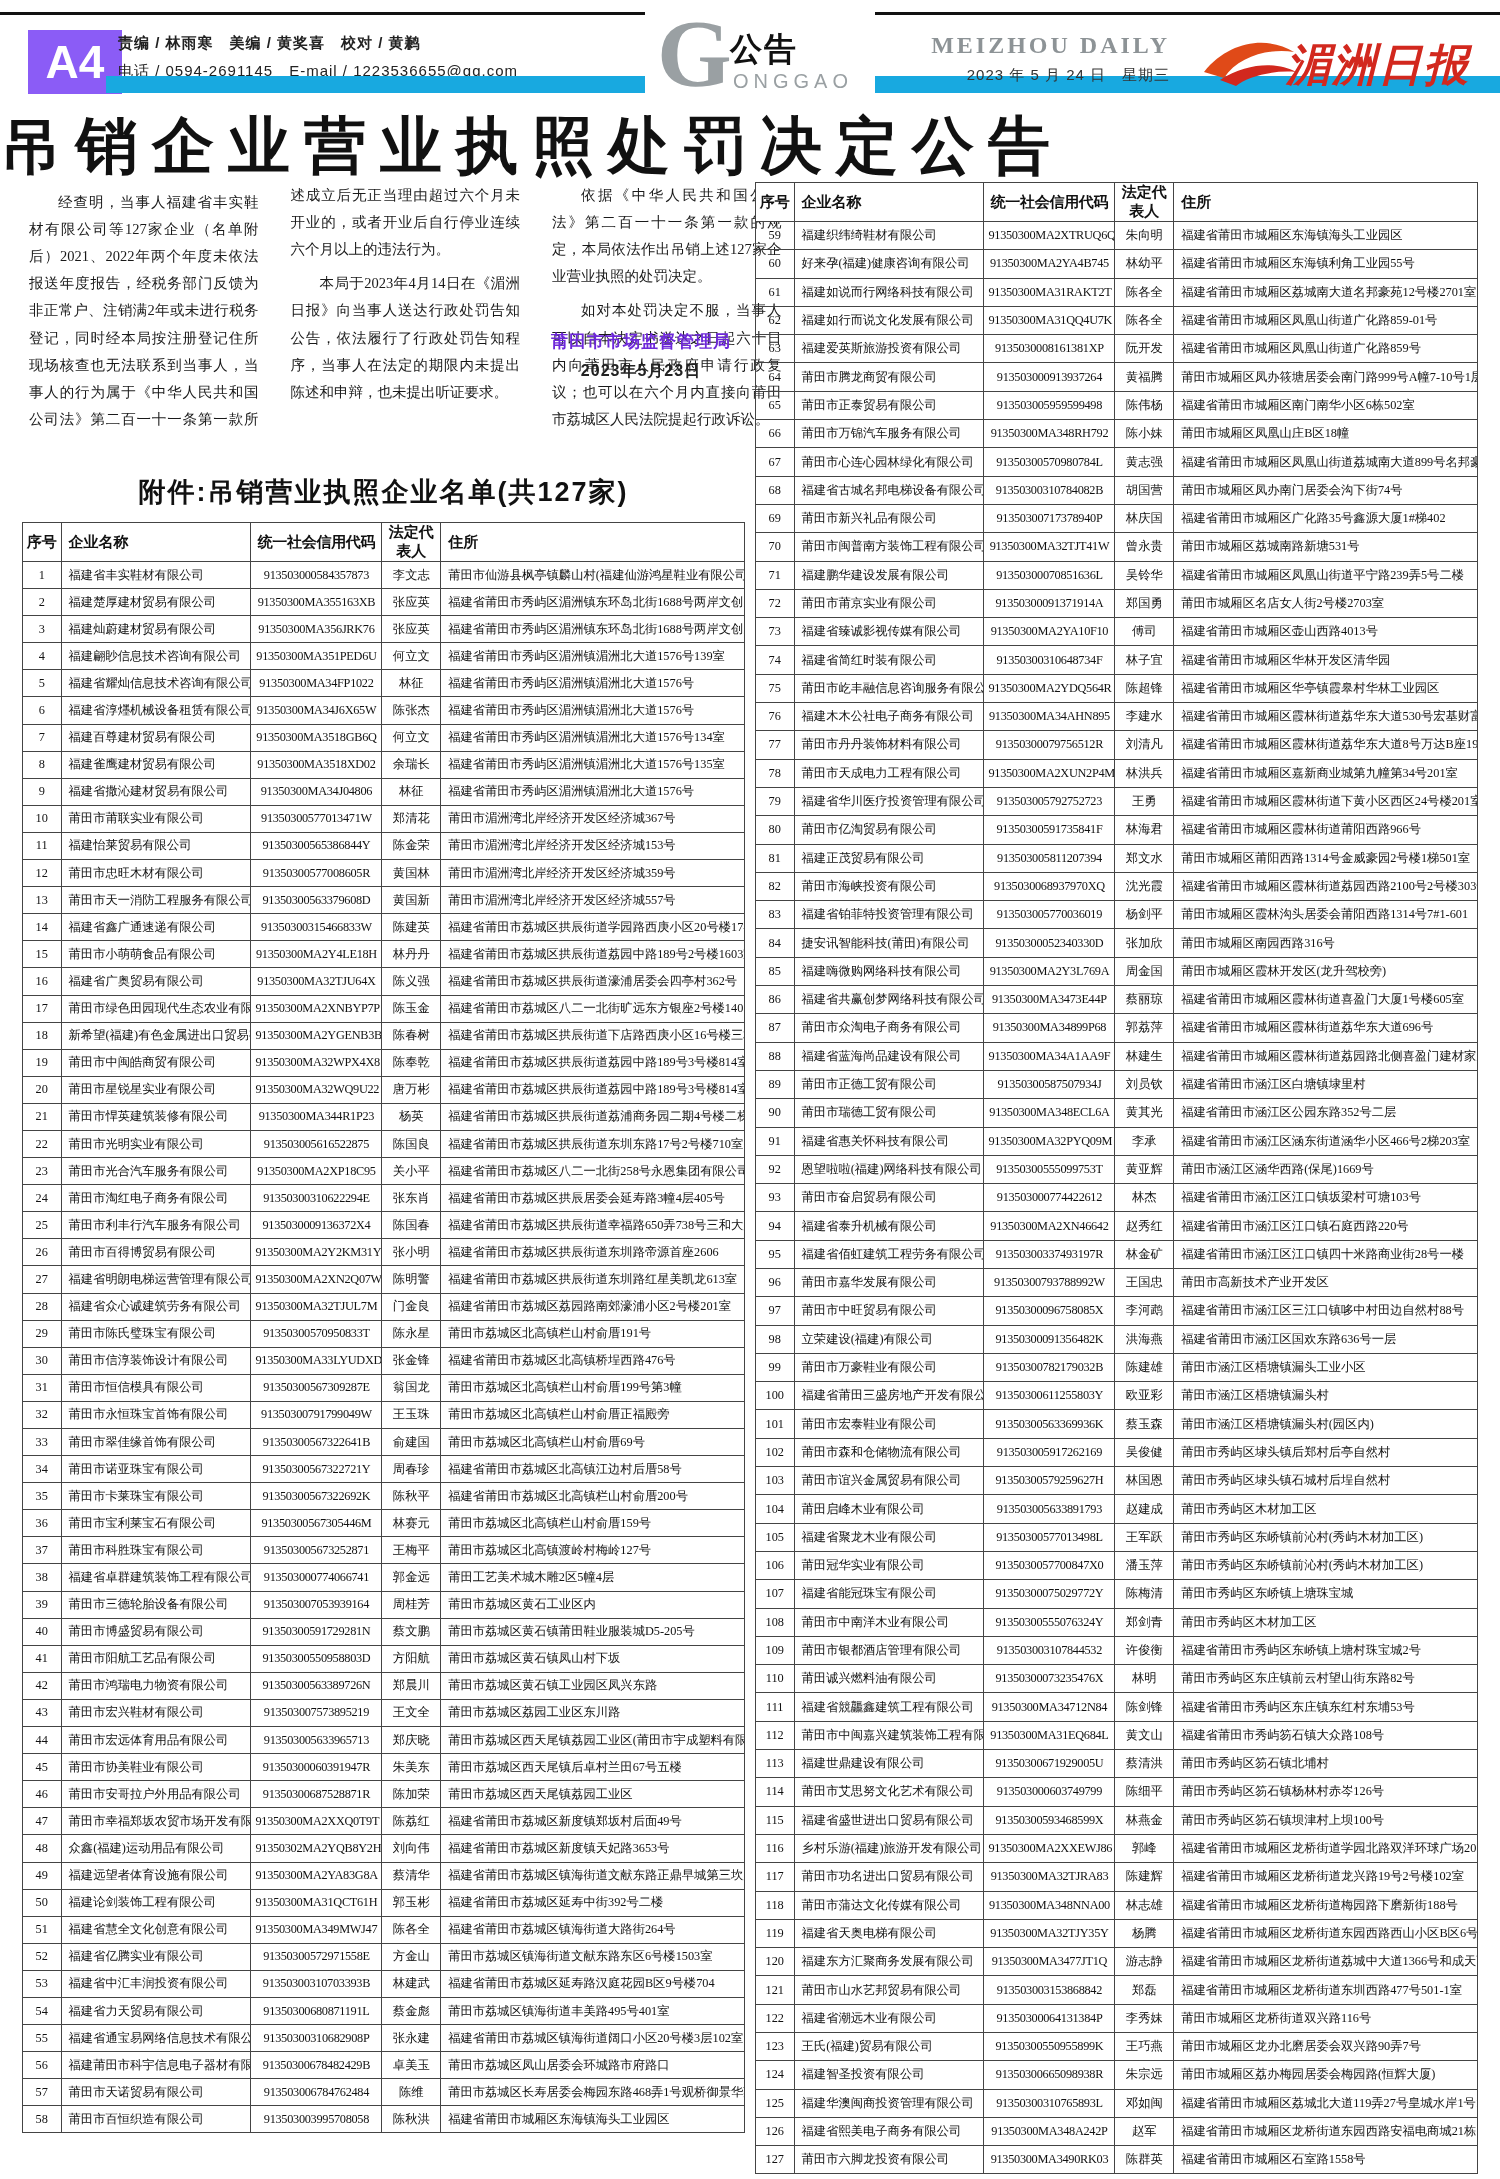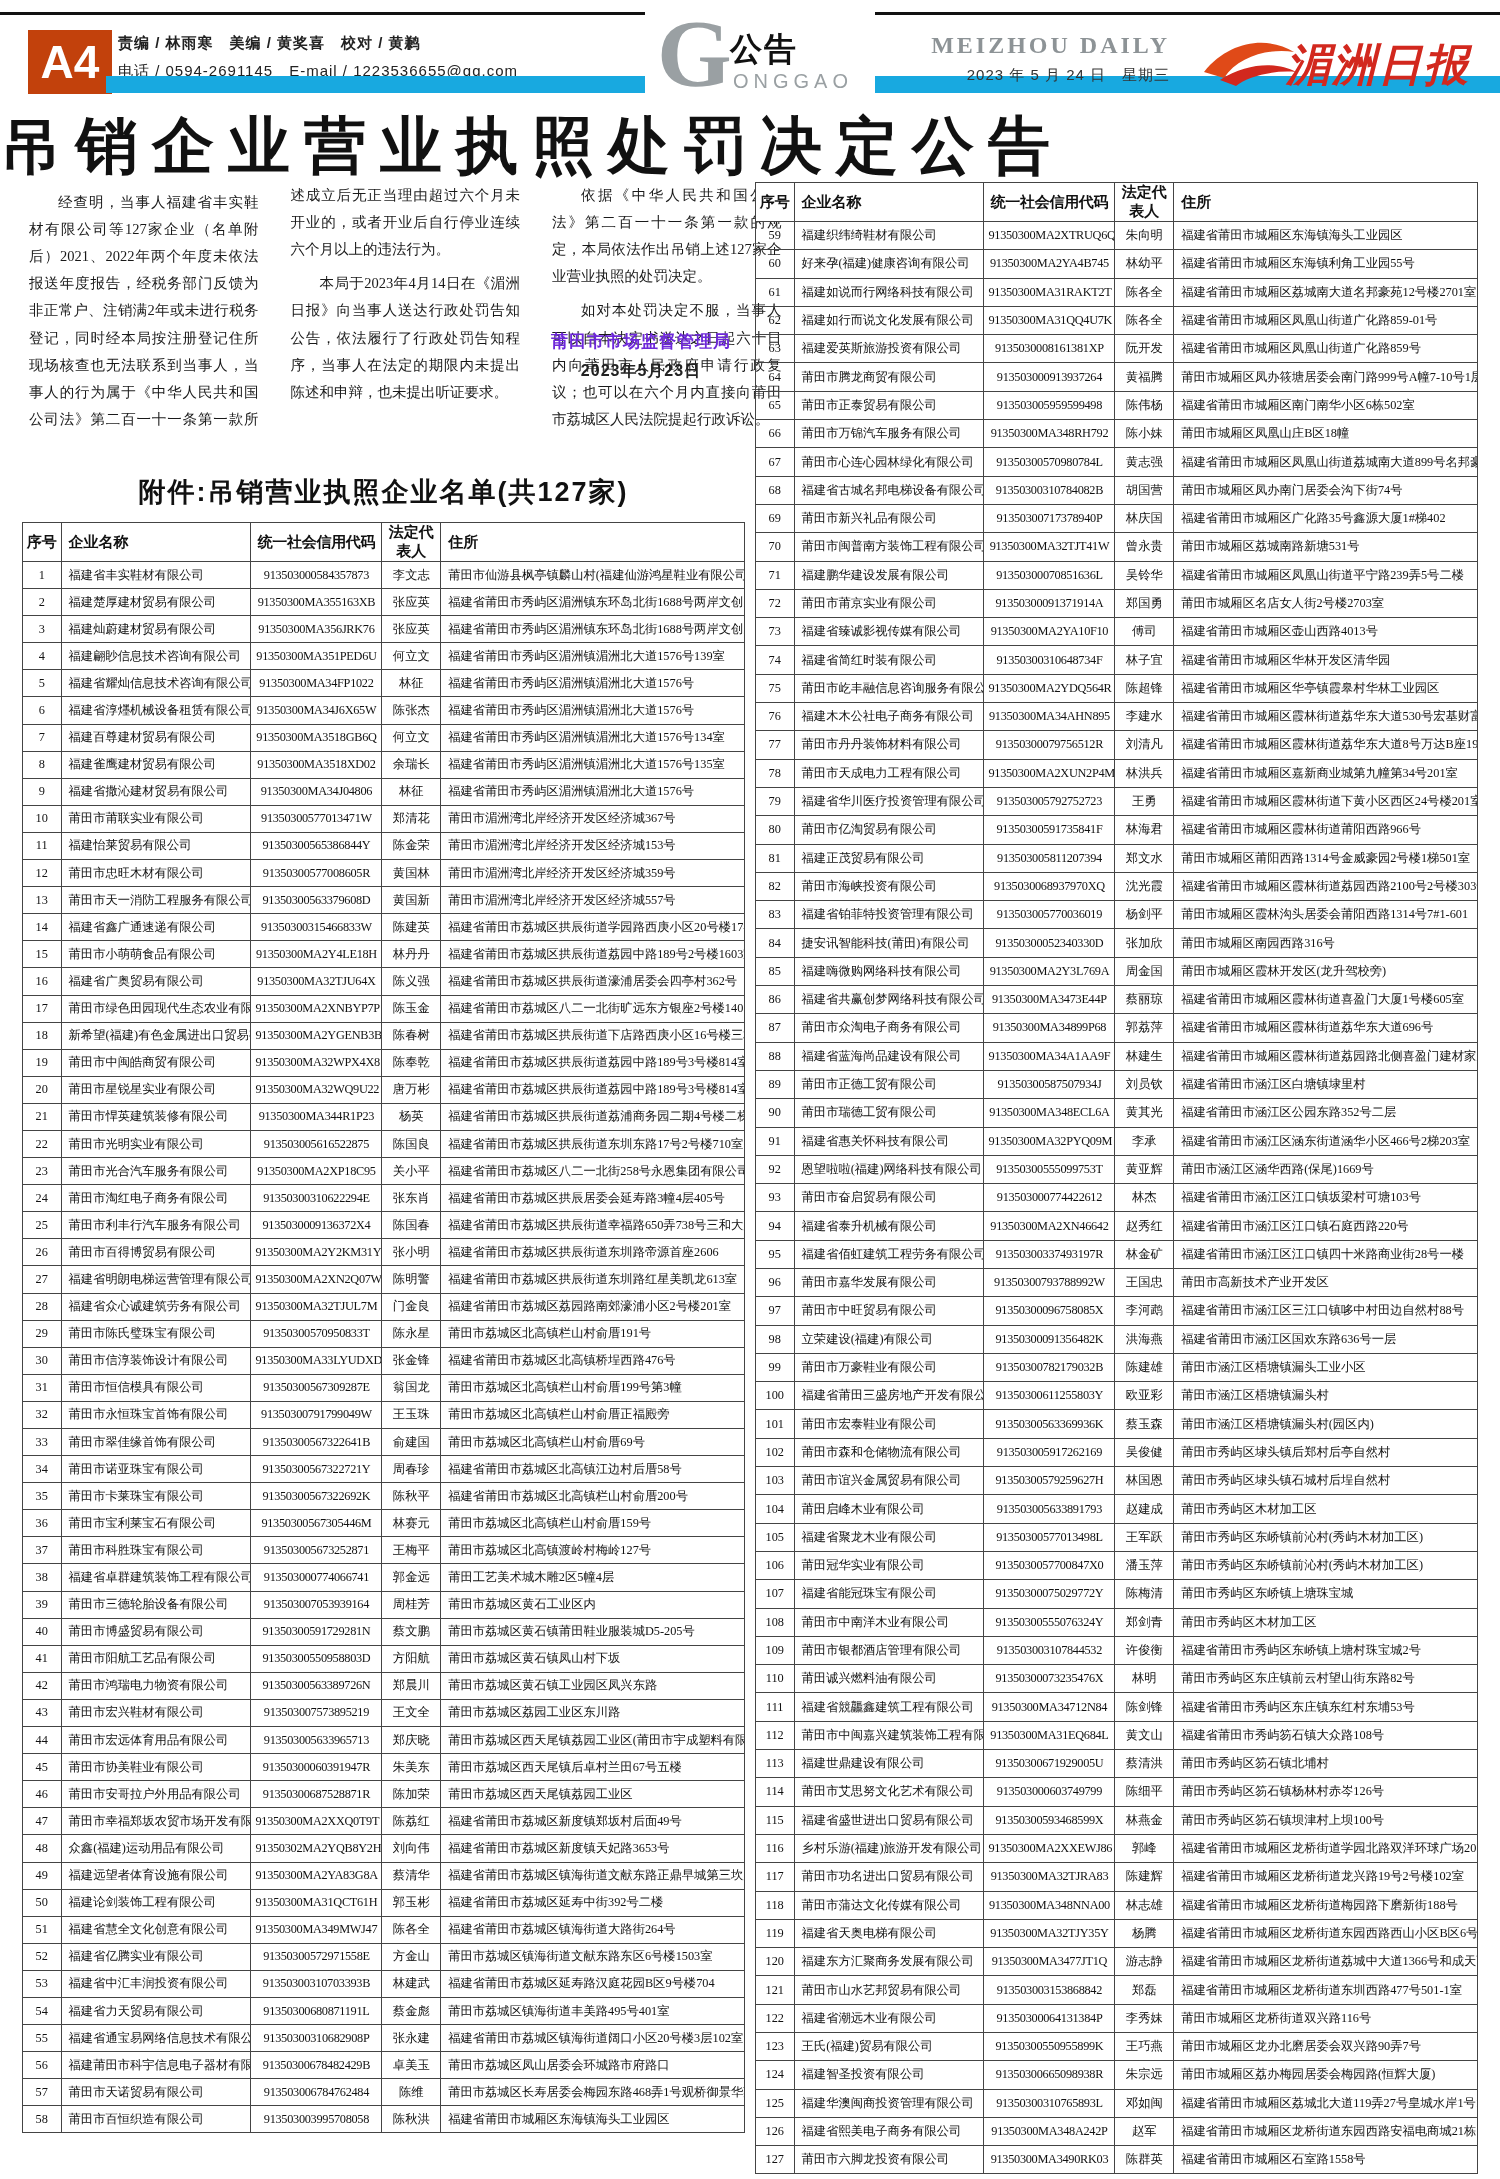--- a/index.html
+++ b/index.html
@@ -2,21 +2,21 @@
 <html lang="zh"><head>
 <meta charset="utf-8">
 <style>
   html,body{margin:0;padding:0;background:#f2f2f2;}
   .page{position:relative;width:1500px;height:2179px;margin:0 auto;background:#ffffff;
         font-family:"Liberation Serif","DejaVu Serif",serif;color:#1a1a1a;overflow:hidden;}
   .toprule{position:absolute;top:12px;left:0;width:100%;height:3px;background:#111;}
 
   
   .masthead{position:absolute;top:26px;left:0;width:100%;height:70px;}
-  .pageno{position:absolute;left:28px;top:4px;width:84px;height:64px;background:#c2410c;color:#fff;
+  .pageno{position:absolute;left:28px;top:4px;width:94px;height:64px;background:#8b5cf6;color:#fff;
           display:flex;align-items:center;justify-content:center;font-family:"Liberation Sans",sans-serif;
           font-size:46px;font-weight:bold;}
   .edline{position:absolute;left:118px;top:8px;font-family:"Liberation Sans",sans-serif;
           font-size:15px;font-weight:bold;color:#222;letter-spacing:1px;}
   .edline2{position:absolute;left:118px;top:36px;font-family:"Liberation Sans",sans-serif;
            font-size:15px;color:#222;letter-spacing:1px;}
   .bluebar{position:absolute;left:106px;top:50px;width:1394px;height:17px;background:#18a9e0;}
   .gblock{position:absolute;left:645px;top:-14px;width:230px;height:86px;background:#fff;text-align:left;}
   .gbig{position:absolute;left:12px;top:2px;font-family:"Liberation Serif",serif;font-size:96px;
         line-height:80px;color:#9aa0a3;font-weight:bold;}

